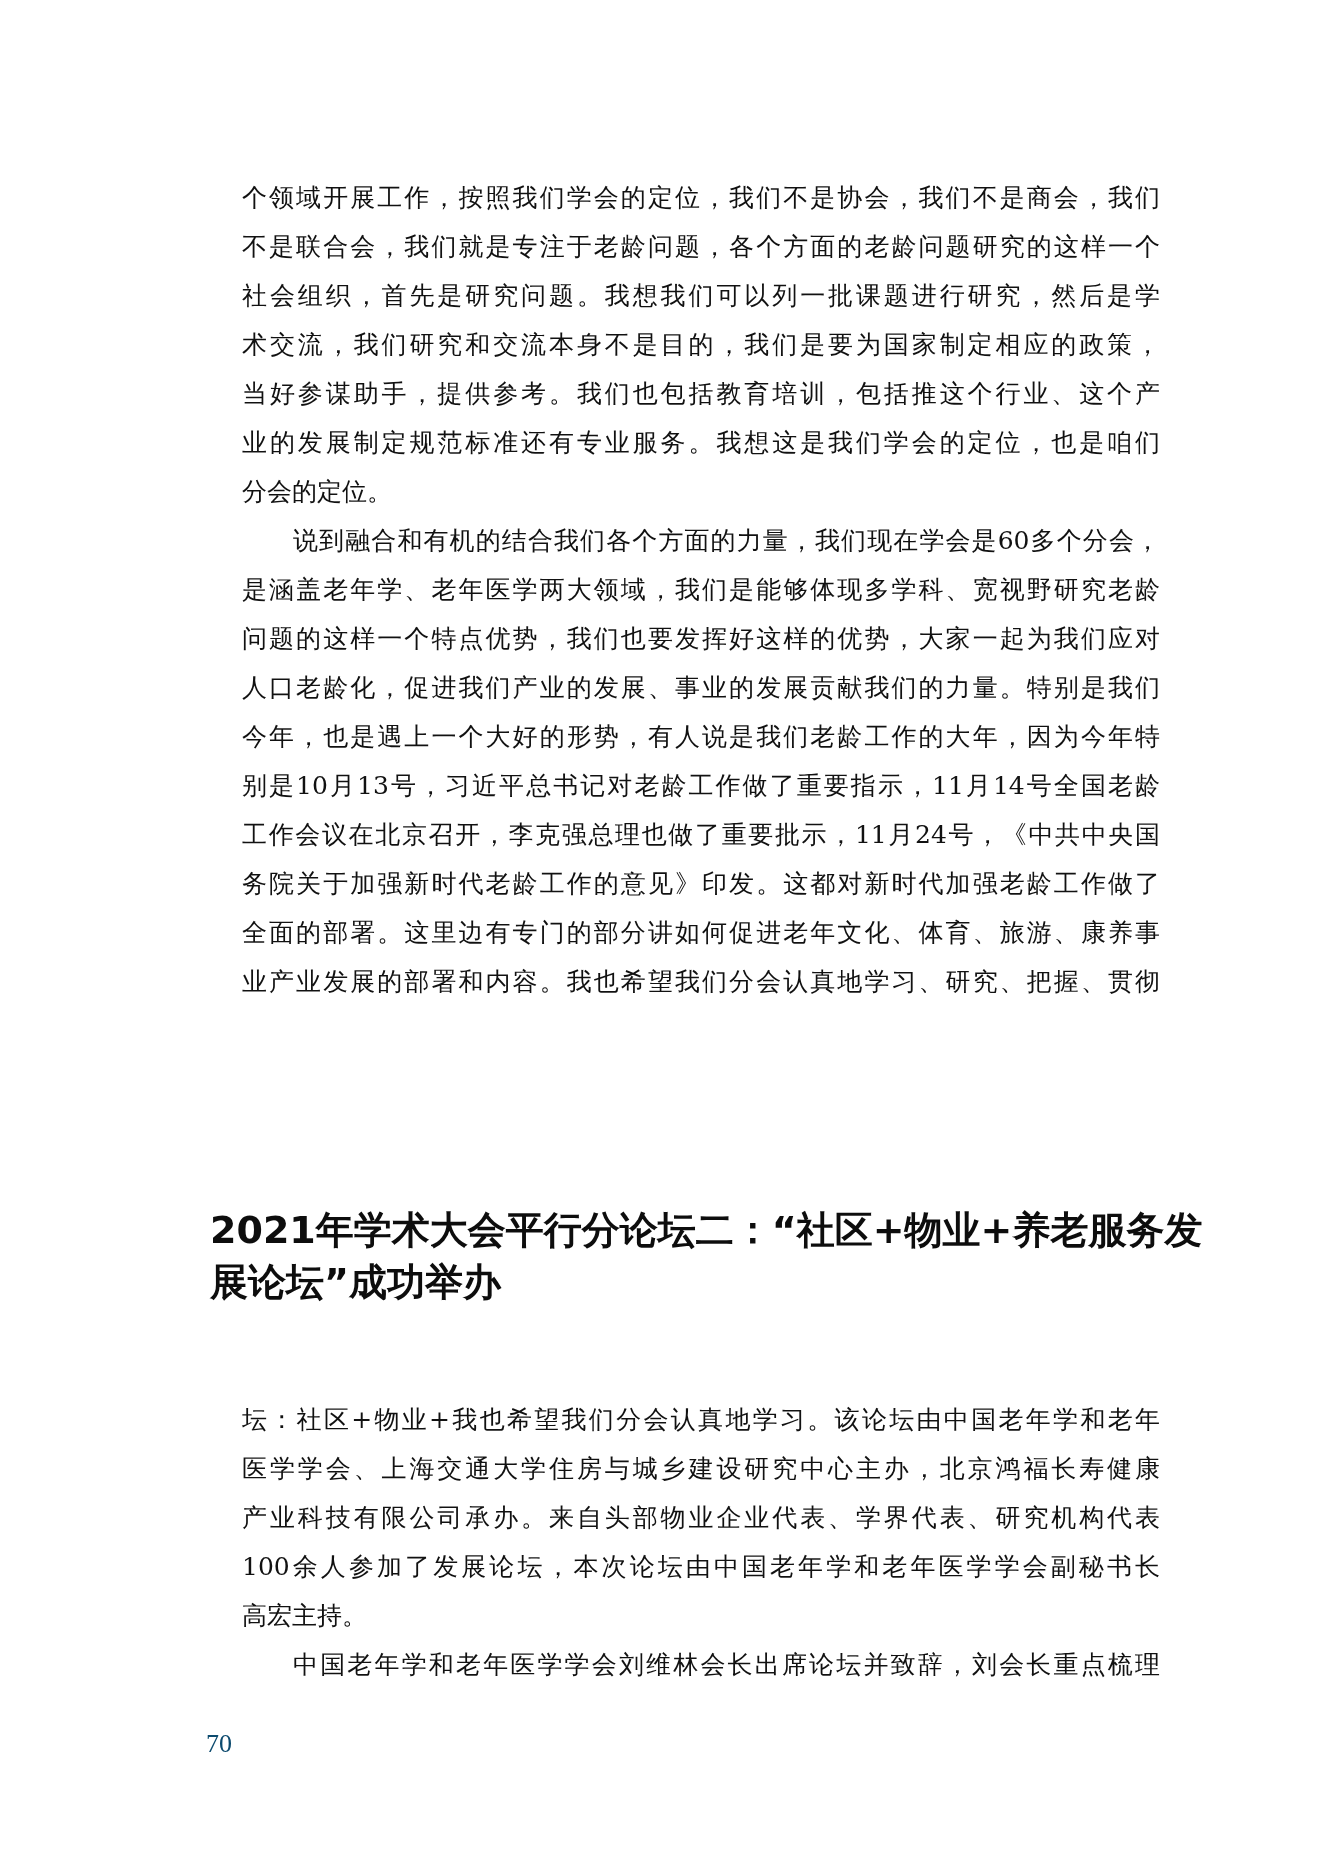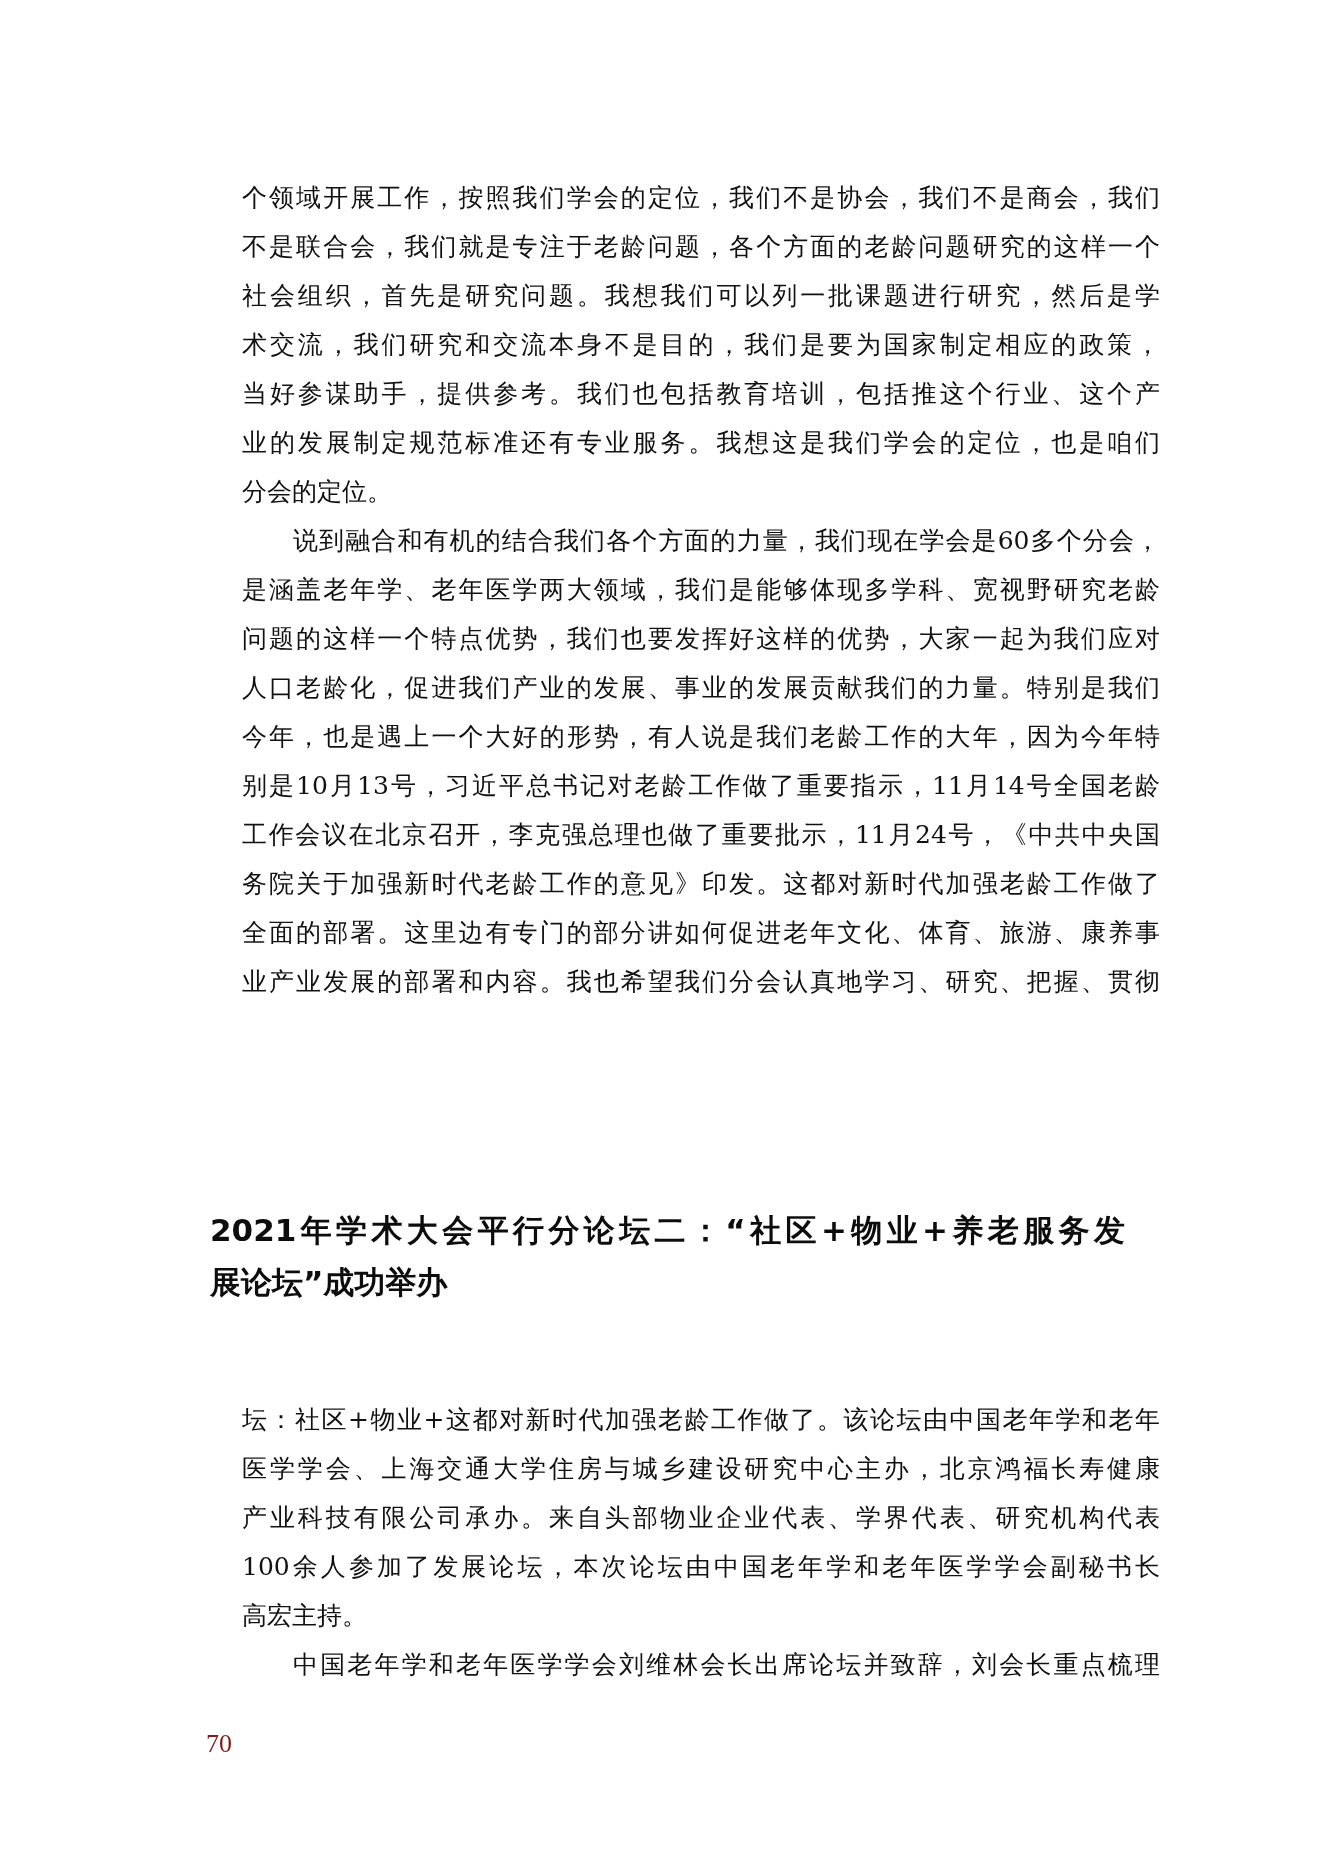--- a/index.html
+++ b/index.html
@@ -39,21 +39,21 @@
       text-align-last: left;
     }
     .line.indent {
       left: 258px;
       width: 867px;
     }
     .heading {
       position: absolute;
       font-family: "DejaVu Sans", "Liberation Sans", sans-serif;
       font-weight: bold;
-      font-size: 31px;
+      font-size: 38px;
       line-height: 40px;
       white-space: nowrap;
       color: #0d0d0d;
     }
     .heading.h1 {
       left: 210px;
       width: 915px;
       top: 1210px;
       text-align: justify;
       text-align-last: justify;
@@ -64,21 +64,21 @@
       top: 1262px;
       text-align: left;
     }
     .page-number {
       position: absolute;
       left: 206px;
       top: 1729px;
       font-family: "Liberation Serif", "DejaVu Serif", serif;
       font-size: 26px;
       line-height: 30px;
-      color: #7f1d1d;
+      color: #0c4a6e;
       text-align: center;
     }
   </style>
 </head>
 <body>
 
 <div class="page">
 
   <div class="line" style="top:183px">个领域开展工作，按照我们学会的定位，我们不是协会，我们不是商会，我们</div>
   <div class="line" style="top:232px">不是联合会，我们就是专注于老龄问题，各个方面的老龄问题研究的这样一个</div>
@@ -95,21 +95,21 @@
   <div class="line" style="top:722px">今年，也是遇上一个大好的形势，有人说是我们老龄工作的大年，因为今年特</div>
   <div class="line" style="top:771px">别是10月13号，习近平总书记对老龄工作做了重要指示，11月14号全国老龄</div>
   <div class="line" style="top:820px">工作会议在北京召开，李克强总理也做了重要批示，11月24号，《中共中央国</div>
   <div class="line" style="top:869px">务院关于加强新时代老龄工作的意见》印发。这都对新时代加强老龄工作做了</div>
   <div class="line" style="top:918px">全面的部署。这里边有专门的部分讲如何促进老年文化、体育、旅游、康养事</div>
   <div class="line" style="top:967px">业产业发展的部署和内容。我也希望我们分会认真地学习、研究、把握、贯彻</div>
 
   <div class="heading h1">2021年学术大会平行分论坛二：“社区+物业+养老服务发</div>
   <div class="heading h2">展论坛”成功举办</div>
 
-  <div class="line" style="top:1405px">坛：社区+物业+这都对新时代加强老龄工作做了。该论坛由中国老年学和老年</div>
+  <div class="line" style="top:1405px">坛：社区+物业+我也希望我们分会认真地学习。该论坛由中国老年学和老年</div>
   <div class="line" style="top:1454px">医学学会、上海交通大学住房与城乡建设研究中心主办，北京鸿福长寿健康</div>
   <div class="line" style="top:1503px">产业科技有限公司承办。来自头部物业企业代表、学界代表、研究机构代表</div>
   <div class="line" style="top:1552px">100余人参加了发展论坛，本次论坛由中国老年学和老年医学学会副秘书长</div>
   <div class="line last" style="top:1601px">高宏主持。</div>
 
   <div class="line indent" style="top:1650px">中国老年学和老年医学学会刘维林会长出席论坛并致辞，刘会长重点梳理</div>
 
   <div class="page-number">70</div>
 </div>
 

